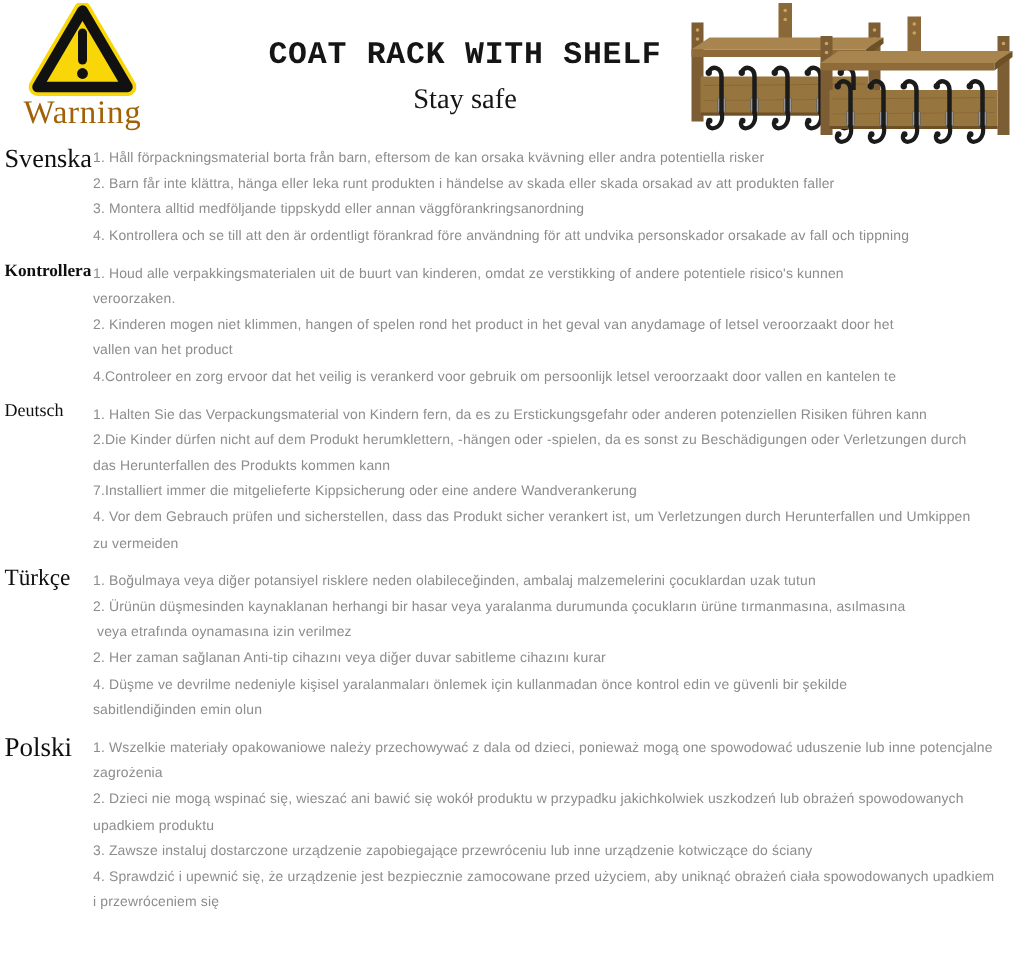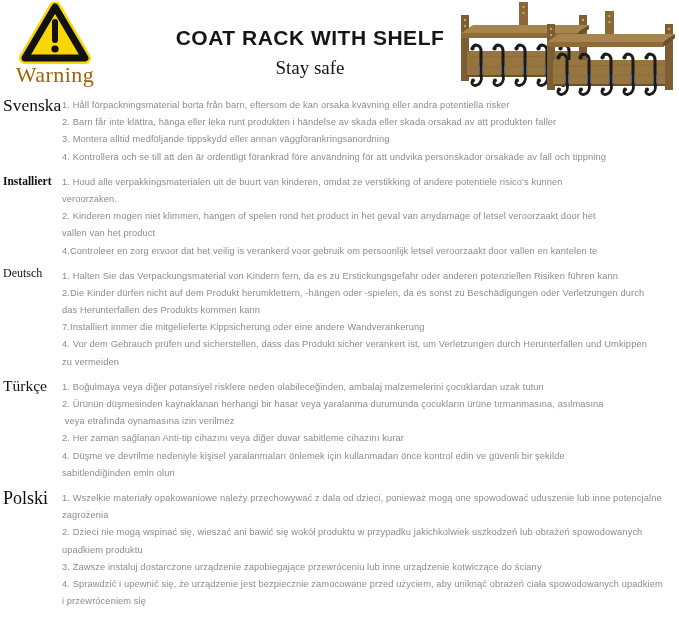--- a/index.html
+++ b/index.html
@@ -12,21 +12,21 @@
   
   .header{position:relative;height:96px;}
   .warn-block{position:absolute;left:0;top:2px;width:110px;text-align:center;}
   .warn-block svg{display:block;margin:0 auto;}
   .warn-label{
     font-family:"Liberation Serif",serif;font-size:22px;color:#a16207;
     margin-top:-2px;letter-spacing:0.5px;
   }
   .titles{position:absolute;left:130px;width:360px;top:26px;text-align:center;}
   .doc-title{
-    font-family:Liberation Sans, sans-serif;font-size:21px;font-weight:600;
+    font-family:Liberation Mono, monospace;font-size:21px;font-weight:600;
     color:#151515;letter-spacing:0.5px;
   }
   .doc-subtitle{
     font-family:"Liberation Serif",serif;font-size:19px;color:#151515;margin-top:7px;
   }
   .product{position:absolute;right:0;top:0;width:224px;height:96px;}
 
   
   .sections{position:absolute;left:3px;top:96px;right:0;}
   .section{display:flex;margin-bottom:7px;}
@@ -113,21 +113,21 @@
       <div class="section">
         <div class="label">Svenska</div>
         <div class="lines">
           <div class="line">1. Håll förpackningsmaterial borta från barn, eftersom de kan orsaka kvävning eller andra potentiella risker</div>
           <div class="line">2. Barn får inte klättra, hänga eller leka runt produkten i händelse av skada eller skada orsakad av att produkten faller</div>
           <div class="line">3. Montera alltid medföljande tippskydd eller annan väggförankringsanordning</div>
           <div class="line">4. Kontrollera och se till att den är ordentligt förankrad före användning för att undvika personskador orsakade av fall och tippning</div>
         </div>
       </div>
       <div class="section">
-        <div class="label">Installiert</div>
+        <div class="label">Kontrollera</div>
         <div class="lines">
           <div class="line">1. Houd alle verpakkingsmaterialen uit de buurt van kinderen, omdat ze verstikking of andere potentiele risico's kunnen</div>
           <div class="line">veroorzaken.</div>
           <div class="line">2. Kinderen mogen niet klimmen, hangen of spelen rond het product in het geval van anydamage of letsel veroorzaakt door het</div>
           <div class="line">vallen van het product</div>
           <div class="line">4.Controleer en zorg ervoor dat het veilig is verankerd voor gebruik om persoonlijk letsel veroorzaakt door vallen en kantelen te</div>
         </div>
       </div>
       <div class="section">
         <div class="label">Deutsch</div>

